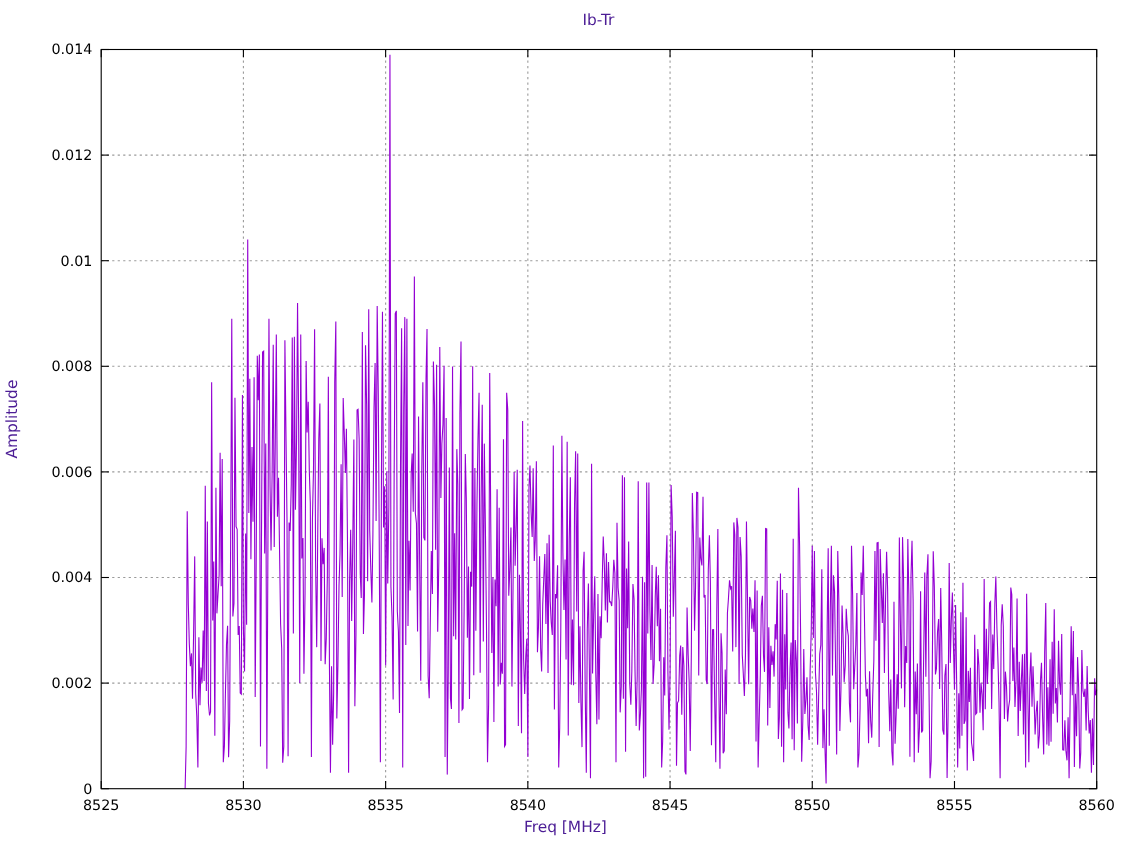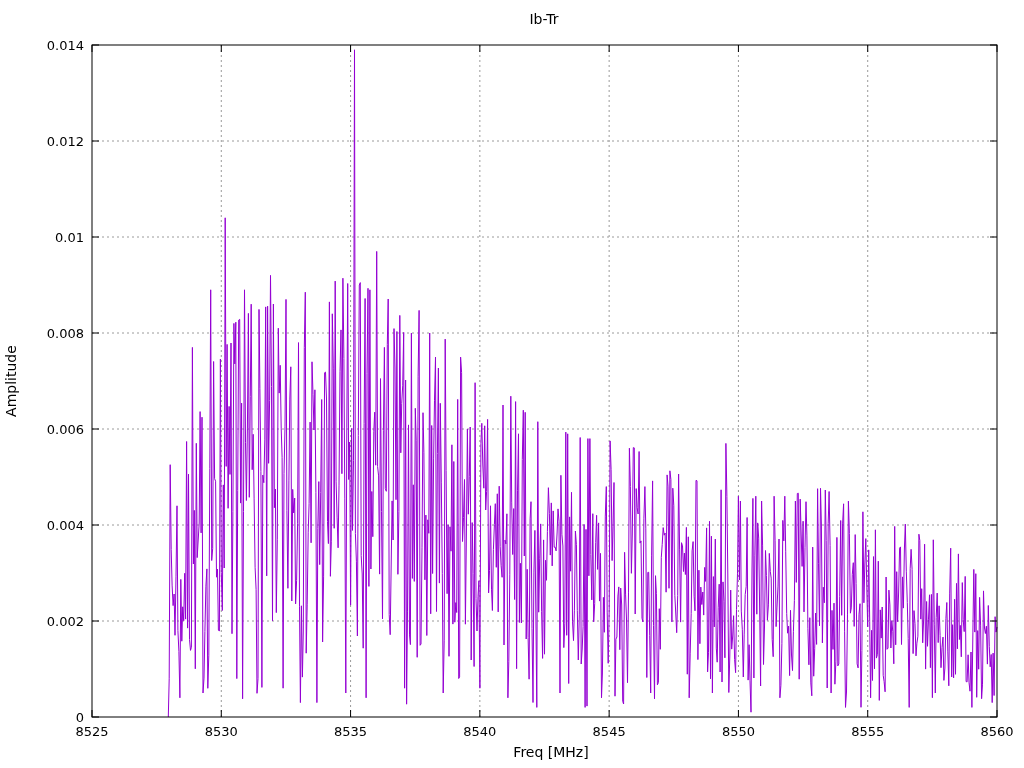--- a/index.html
+++ b/index.html
@@ -1,26 +1,26 @@
 <!DOCTYPE html>
 <html><head>
 <meta charset="utf-8">
 <style>
   html,body{margin:0;padding:0;background:#ffffff;}
   .canvas{
     position:relative;width:1024px;height:768px;background:#ffffff;
-    font-family:"DejaVu Sans","Liberation Sans",sans-serif;color:#000000;
+    font-family:"DejaVu Sans","Liberation Sans",sans-serif;color:#4c1d95;
     overflow:hidden;
   }
   .title{
     position:absolute;left:544px;top:11px;transform:translateX(-50%);
     font-size:14px;white-space:nowrap;
   }
   .xlab{
-    position:absolute;left:551px;top:744px;transform:translateX(-50%);
+    position:absolute;left:514px;top:744px;transform:translateX(-50%);
     font-size:14px;white-space:nowrap;
   }
   .ylab{
     position:absolute;left:11px;top:381px;
     transform:translate(-50%,-50%) rotate(-90deg);
     font-size:14px;white-space:nowrap;
   }
   svg{position:absolute;left:0;top:0;}
   svg text{font-family:"DejaVu Sans","Liberation Sans",sans-serif;font-size:13px;fill:#000;}
 </style>

